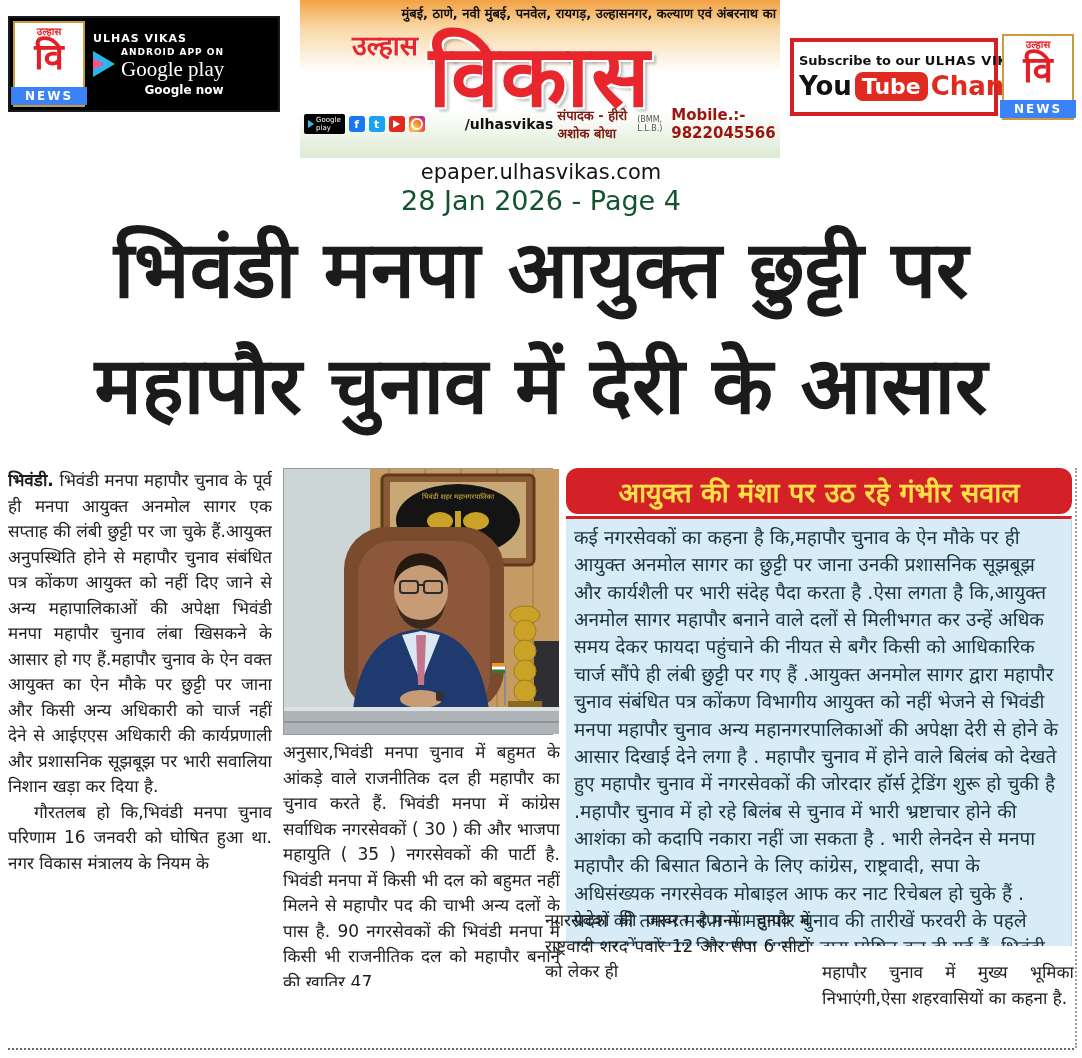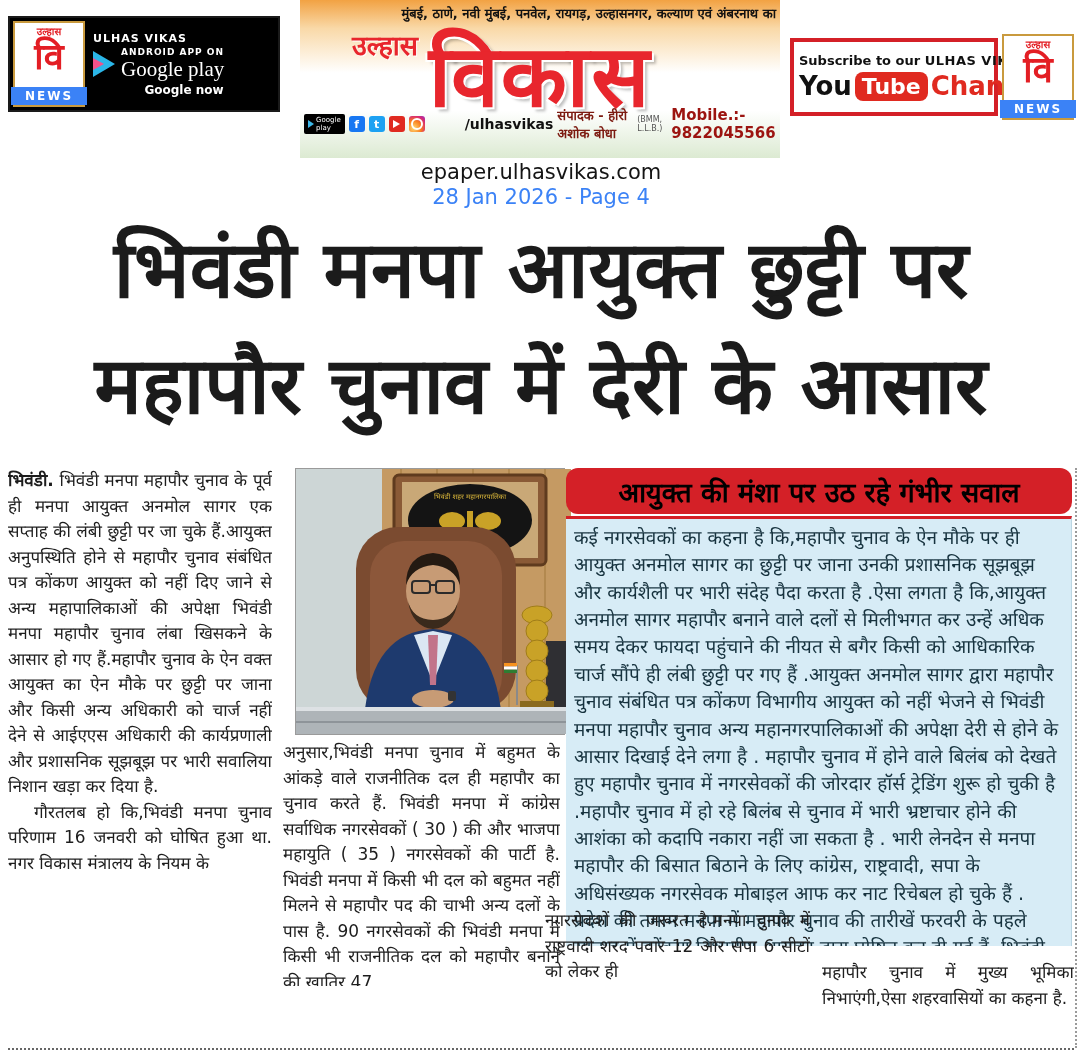--- a/index.html
+++ b/index.html
@@ -67,38 +67,38 @@
   .sub-line1{font-size:13px;font-weight:bold;color:#111;white-space:nowrap;}
   .sub-brand{font-weight:900;letter-spacing:.5px;}
   .sub-line2{display:flex;align-items:center;gap:3px;margin-top:3px;}
   .yt-you{font-size:26px;font-weight:900;color:#111;}
   .yt-tube{background:#e02a20;color:#fff;font-size:22px;font-weight:900;padding:2px 7px;border-radius:8px;}
   .yt-channel{font-size:26px;font-weight:900;color:#e02a20;}
   .logo-right{left:1002px;top:34px;}
 
   
   .meta-site{left:0;top:160px;width:100%;text-align:center;font-size:21px;color:#141414;}
-  .meta-date{left:0;top:185px;width:100%;text-align:center;font-size:21px;color:#3b82f6;}
+  .meta-date{left:0;top:185px;width:100%;text-align:center;font-size:27px;color:#14532d;}
 
   
   .headline{left:8px;top:214px;width:1066px;text-align:center;font-weight:900;color:#1b1b1b;
     font-size:79px;line-height:113px;letter-spacing:0px;white-space:nowrap;}
 
   
   .body-text{font-size:17px;line-height:1.5;text-align:justify;color:#1d1d1d;}
   .col1{left:8px;top:468px;width:264px;height:578px;overflow:hidden;}
   .col1 p{margin:0;}
   .col1 p.p2{text-indent:26px;}
   .lead{font-weight:900;}
-  .photo{left:295px;top:468px;width:270px;height:267px;border:1px solid #9a9a9a;box-sizing:border-box;background:#cdd6d6;}
+  .photo{left:283px;top:468px;width:270px;height:267px;border:1px solid #9a9a9a;box-sizing:border-box;background:#cdd6d6;}
   .col2{left:283px;top:740px;width:277px;height:246px;overflow:hidden;}
   .col2 p{margin:0;}
 
   .red-bar{left:566px;top:468px;width:506px;height:46px;background:#d42027;border-radius:12px;
-    color:#000000;font-size:27px;font-weight:900;display:flex;align-items:center;justify-content:center;}
+    color:#fde047;font-size:27px;font-weight:900;display:flex;align-items:center;justify-content:center;}
   .blue-box{left:566px;top:516px;width:506px;height:430px;background:#d7ecf6;border-top:3px solid #d42027;
     border-right:1px solid #bcd6e2;box-sizing:border-box;padding:5px 8px;overflow:hidden;}
   .blue-box p{margin:0;font-size:19px;line-height:1.44;color:#16323e;text-align:left;}
 
   .colA{left:545px;top:908px;width:265px;height:86px;overflow:hidden;}
   .colB{left:822px;top:960px;width:252px;height:86px;overflow:hidden;}
   .colA p,.colB p{margin:0;}
 
   .dotted-bottom{left:8px;top:1048px;width:1066px;border-top:2px dotted #666;}
   .dotted-right{left:1075px;top:468px;height:580px;border-left:2px dotted #9a9a9a;}

